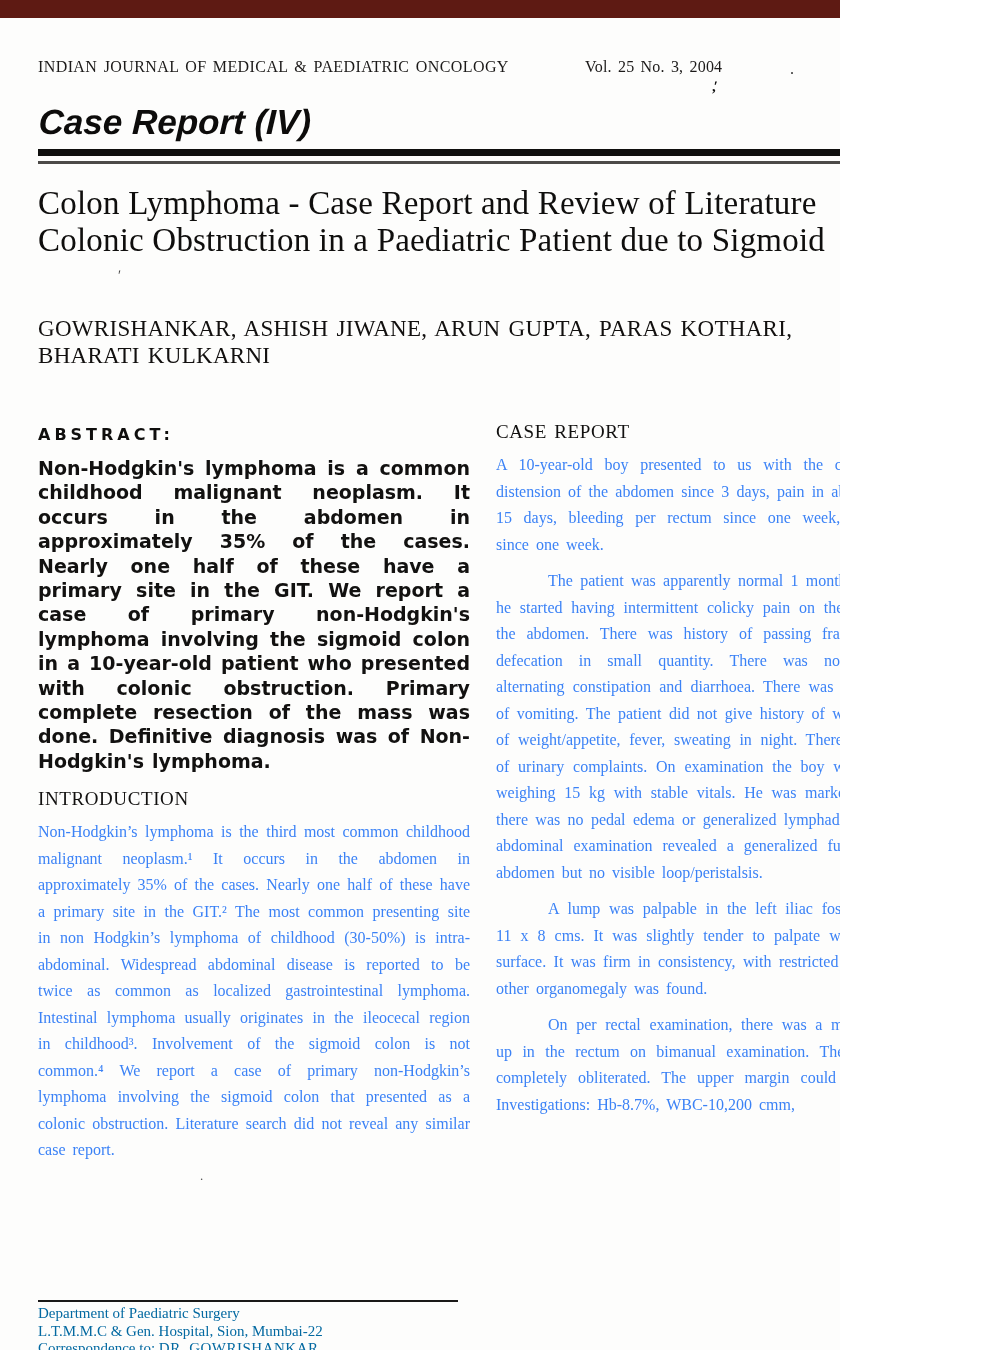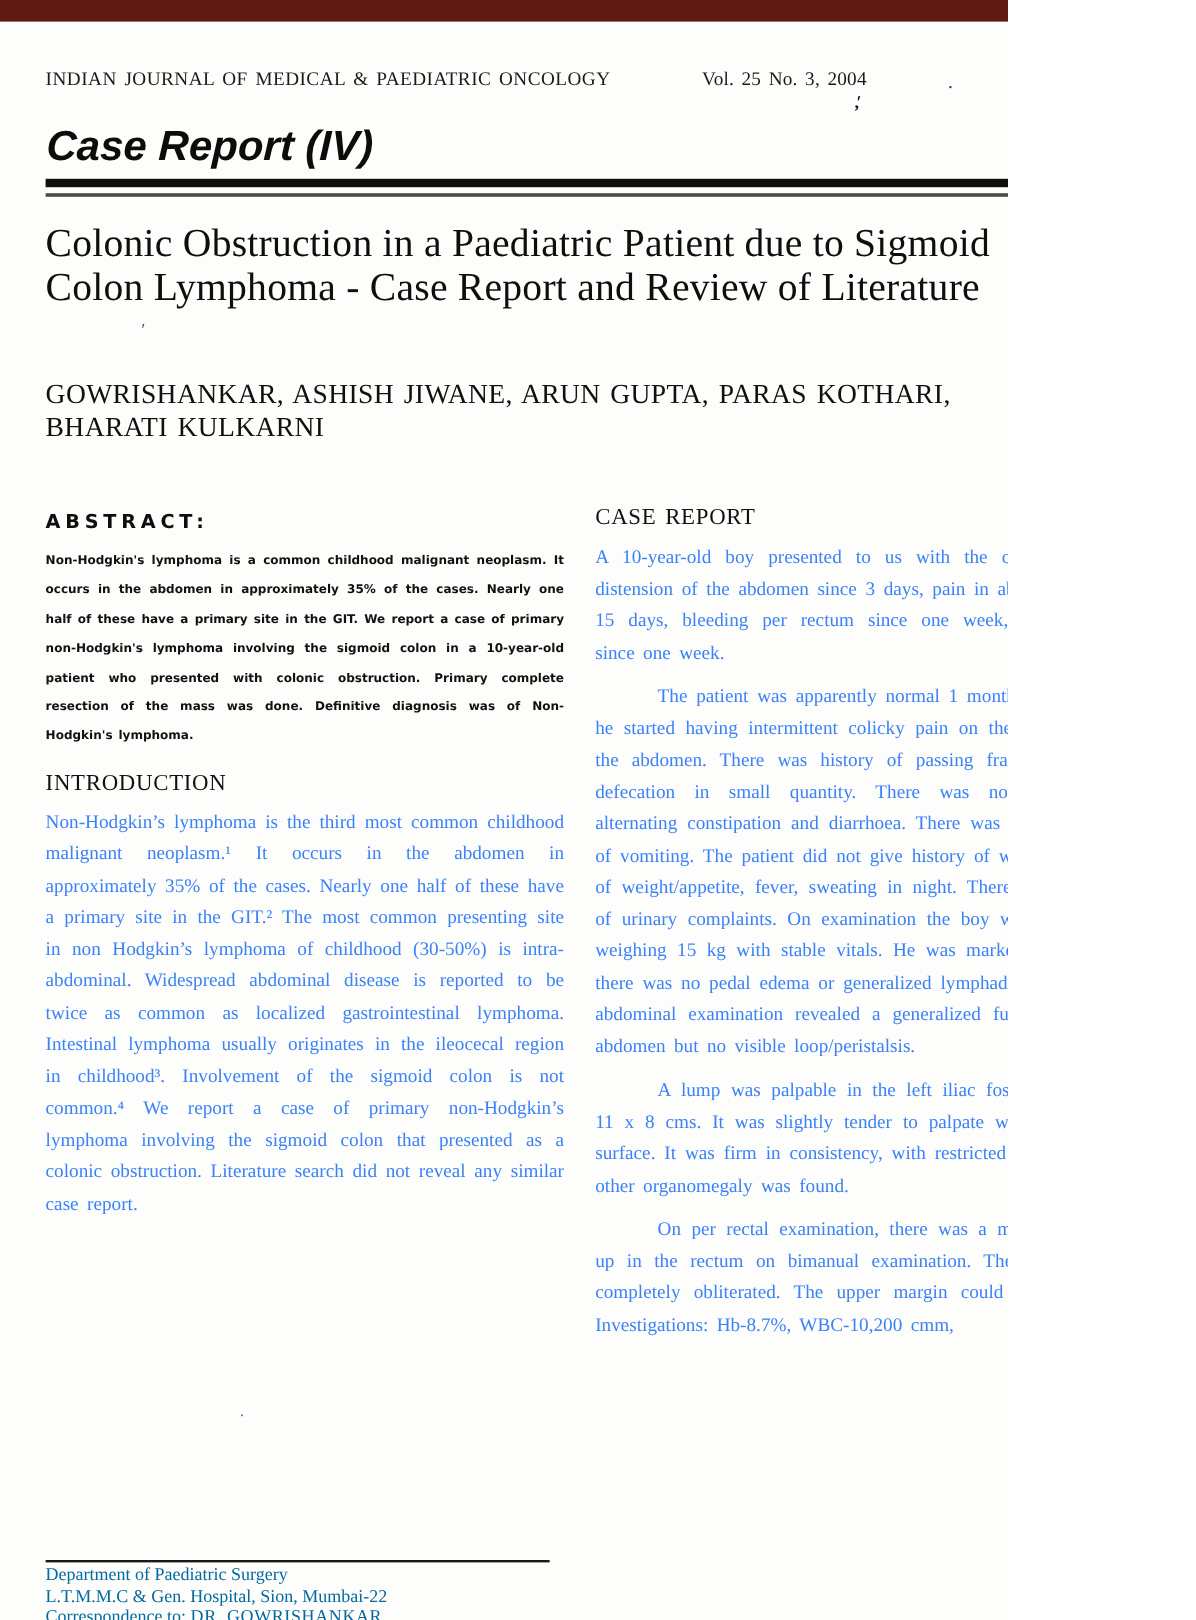--- a/index.html
+++ b/index.html
@@ -79,21 +79,21 @@
   .abstract-heading{
     margin-top:4px;
     font-family:"DejaVu Sans","Liberation Sans",sans-serif;
     font-weight:bold;font-size:16px;letter-spacing:4px;
     color:#0f0e0d;
   }
   .abstract-body{
     margin-top:12px;
     font-family:"DejaVu Sans","Liberation Sans",sans-serif;
     font-weight:bold;
-    font-size:10px;line-height:24.4px;
+    font-size:19px;line-height:24.4px;
     text-align:justify;
     word-spacing:1.5px;
     color:#121110;
   }
   .serif-heading{
     font-size:19px;letter-spacing:0.6px;word-spacing:2px;
     color:#121110;
   }
   .intro-heading{margin-top:15px;}
   .serif-body{
@@ -135,22 +135,22 @@
       <span class="header-dot">.</span>
       <span class="header-pagenum">68</span>
     </div>
 
     <div class="section-label">Case Report  (IV)</div>
 
     <div class="rule-thick"></div>
     <div class="rule-thin"></div>
 
     <div class="title">
+      <div>Colon Lymphoma - Case Report and Review of  Literature</div>
       <div>Colonic Obstruction in a Paediatric Patient due to Sigmoid</div>
-      <div>Colon Lymphoma - Case Report and Review of  Literature</div>
     </div>
 
     <div class="authors">
       <div>GOWRISHANKAR, ASHISH JIWANE, ARUN GUPTA, PARAS KOTHARI,</div>
       <div>BHARATI KULKARNI</div>
     </div>
 
     <div class="columns">
 
       <div class="col-left">

